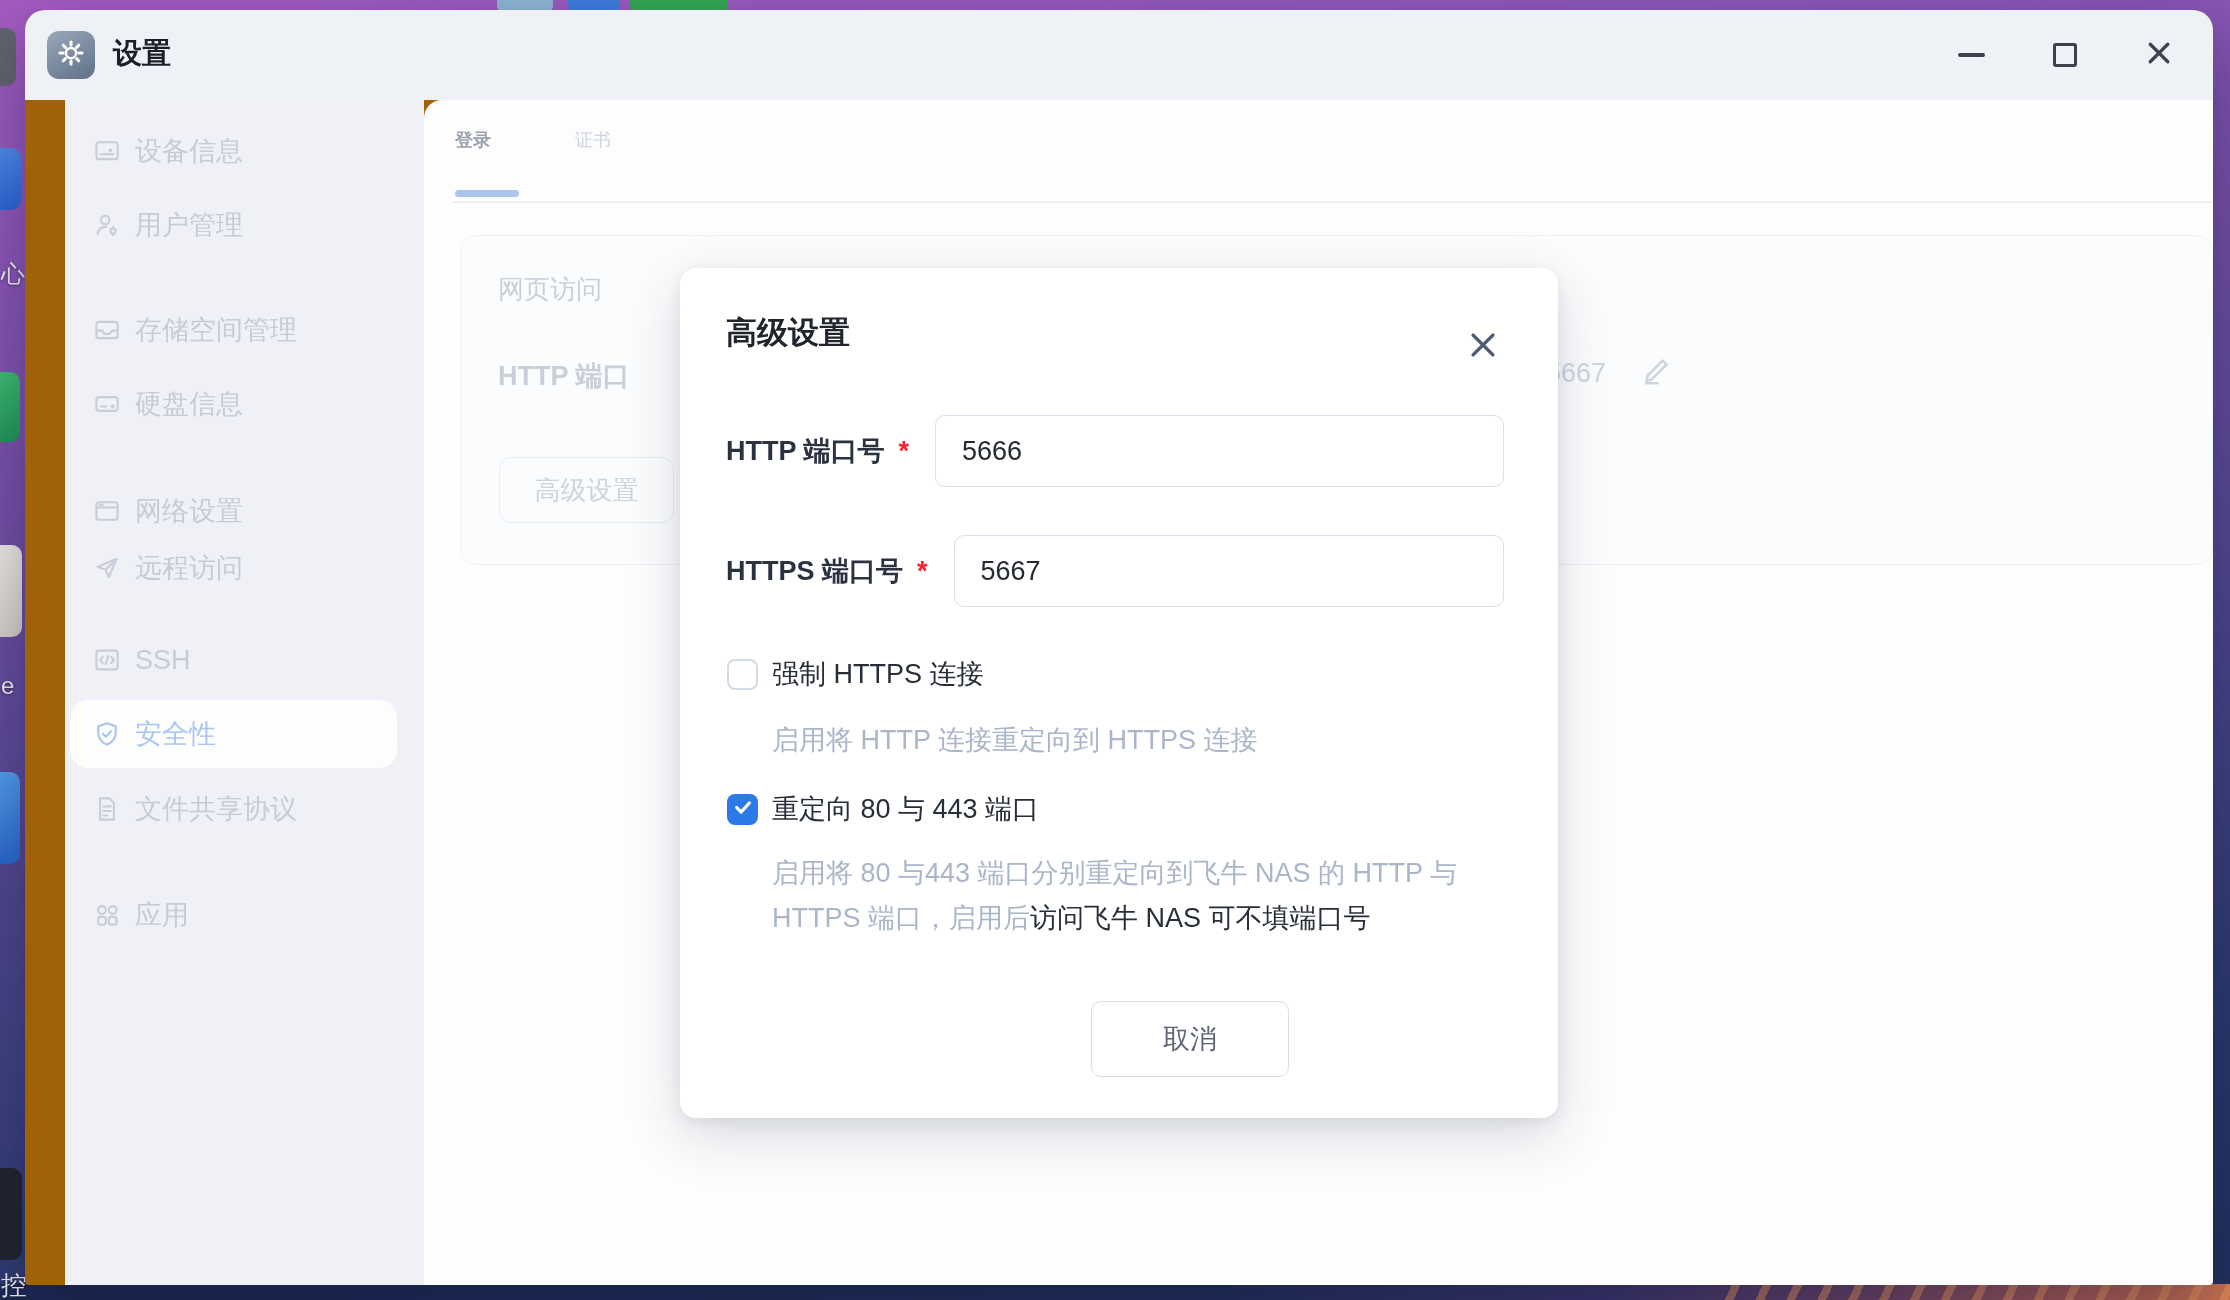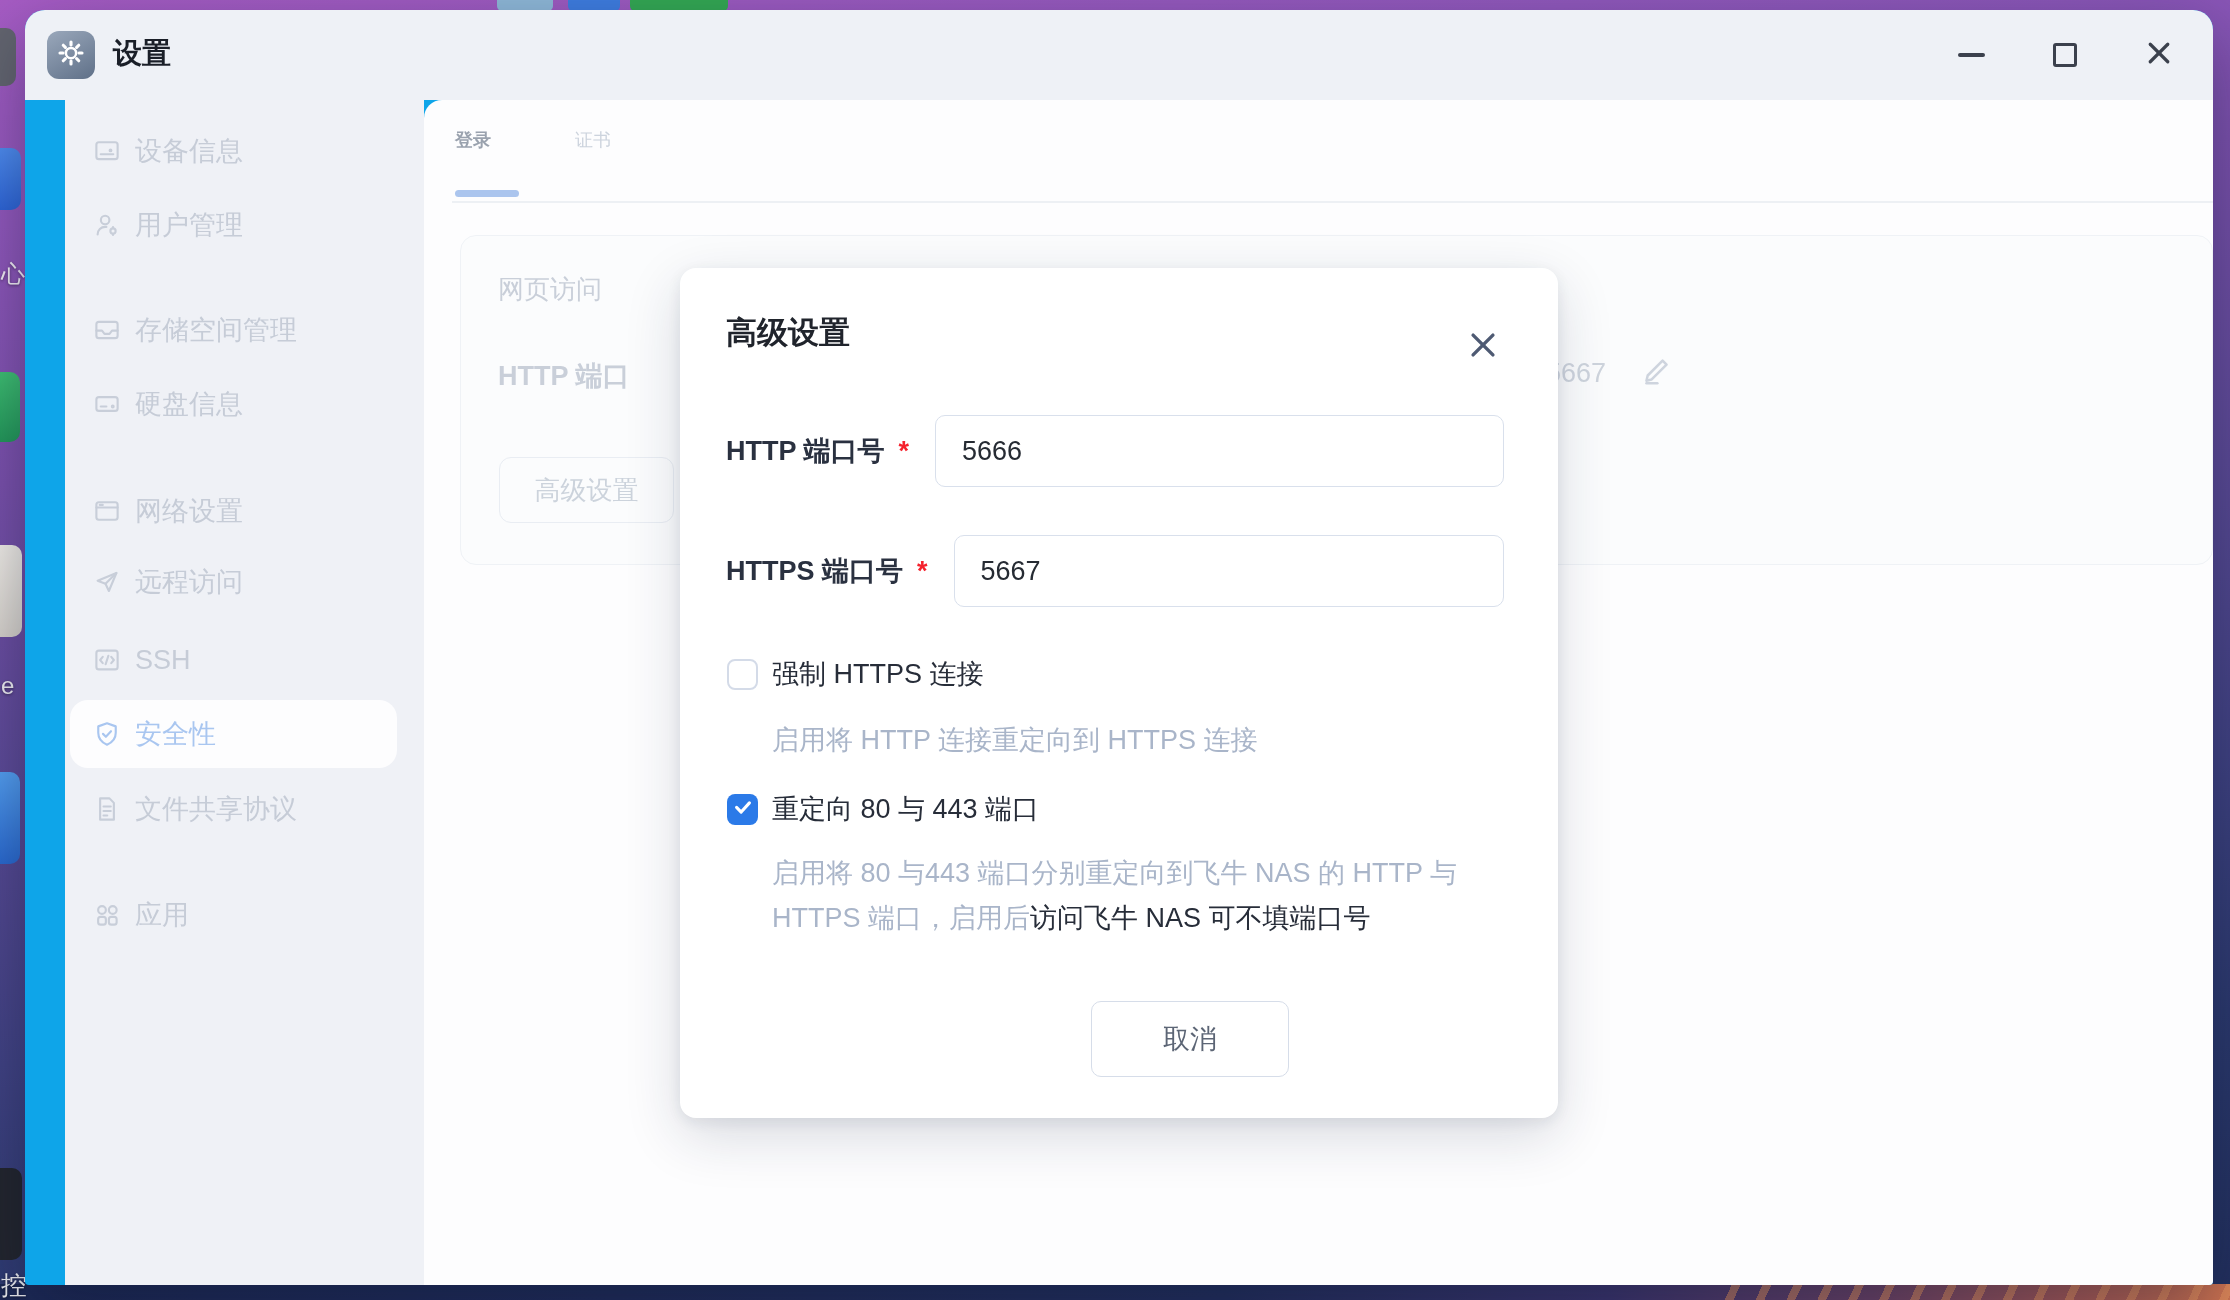--- a/index.html
+++ b/index.html
@@ -26,21 +26,21 @@
   .eb2 { top:372px; width:20px; height:70px; background:linear-gradient(#3fc173,#23995a); }
   .eb3 { top:545px; width:22px; height:92px; background:linear-gradient(#f2efe9,#d8d4cd); }
   .eb4 { top:772px; width:20px; height:92px; background:linear-gradient(#54a0f2,#2a6ad0); }
   .eb5 { top:1168px; width:22px; height:92px; background:#23262e; }
   .edge-label { position:absolute; left:1px; color:rgba(255,255,255,.92); font-size:24px;
     text-shadow:0 1px 3px rgba(0,0,0,.45); }
   .el1 { top:258px; } .el2 { top:672px; } .el3 { top:1268px; font-size:26px; }
 
   
   .window { position:absolute; left:25px; top:10px; width:2188px; height:1275px;
-    background:#0ea5e9; border-radius:20px 20px 4px 4px;
+    background:#a16207; border-radius:20px 20px 4px 4px;
     box-shadow:0 24px 70px rgba(10,15,40,.38); overflow:hidden; }
 
   .titlebar { position:relative; height:90px; background:#eef1f6; display:flex; align-items:center; }
   .app-badge { position:absolute; left:22px; top:21px; width:48px; height:48px; border-radius:12px;
     background:linear-gradient(150deg,#9aa8bb,#5f7088); display:flex; align-items:center; justify-content:center; }
   .app-title { position:absolute; left:88px; top:24px; font-size:29px; font-weight:700; color:#1a1f28; }
   .win-controls { position:absolute; right:38px; top:0; height:90px; display:flex; align-items:center; gap:62px; }
   .wc { width:32px; height:32px; display:flex; align-items:center; justify-content:center; cursor:pointer; }
   .wc-min-glyph { width:27px; height:3.5px; background:#3b414d; border-radius:2px; }
   .wc-max-glyph { width:24px; height:24px; border:3px solid #3b414d; border-radius:3px; }
@@ -236,21 +236,21 @@
         <span class="si-icon">
           <svg viewBox="0 0 24 24">
               <rect x="3.5" y="5" width="17" height="14" rx="2"></rect>
               <line x1="3.5" y1="9.2" x2="20.5" y2="9.2"></line>
               <line x1="6.2" y1="7.1" x2="8.6" y2="7.1"></line>
             </svg>
         </span>
         <span class="si-label">网络设置</span>
       </div>
 
-      <div class="side-item" style="top:450px">
+      <div class="side-item" style="top:436px">
         <span class="si-icon">
           <svg viewBox="0 0 24 24">
               <path d="M4.5 11 L19.5 4.8 L13.5 19.2 L10.8 13.4 Z"></path>
               <line x1="10.8" y1="13.4" x2="19.5" y2="4.8"></line>
             </svg>
         </span>
         <span class="si-label">远程访问</span>
       </div>
 
       <div class="side-item" style="top:528px">

